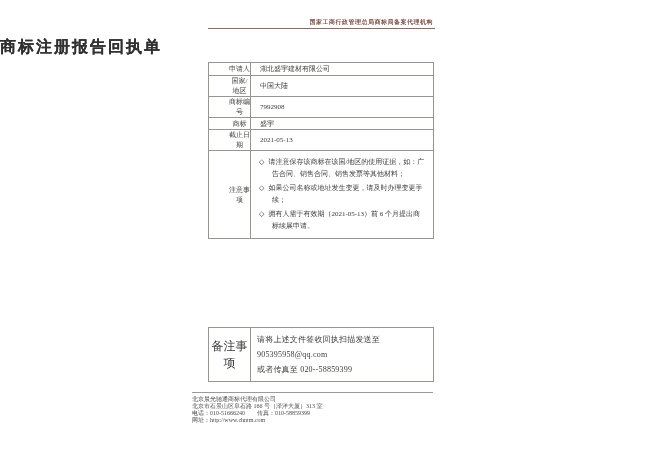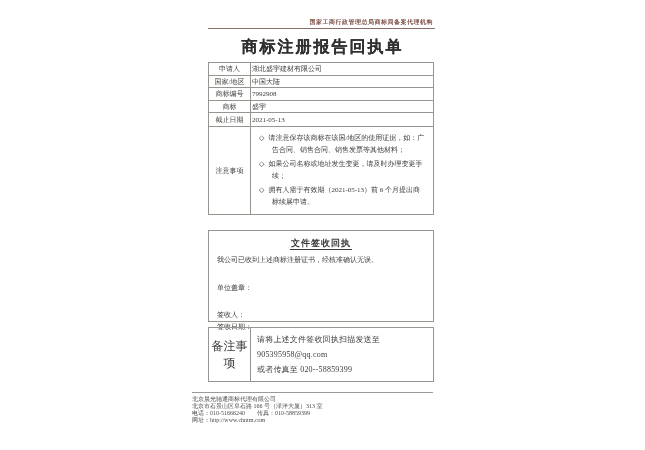--- a/index.html
+++ b/index.html
@@ -4,30 +4,30 @@
 <style>
   * { margin:0; padding:0; box-sizing:border-box; }
   html,body { width:645px; height:450px; background:#ffffff; }
   body { font-family:"Liberation Serif","DejaVu Serif",serif; color:#3b3b3b; }
   .page { position:relative; width:645px; height:450px; background:#fff; overflow:hidden; }
 
   
   .agency-note { position:absolute; top:18px; right:212px; font-size:6px; letter-spacing:.5px;
                  color:#7a4a42; text-shadow:0 0 .3px #7a4a42; }
   .header-rule { position:absolute; top:28px; left:208px; width:227px; height:1px; background:#8b6f66; }
-  .doc-title { position:absolute; top:37px; left:0; width:645px; text-align:center;
+  .doc-title { position:absolute; top:37px; left:0; width:645px; 
                font-size:16px; font-weight:bold; letter-spacing:2px; color:#303030;
                text-shadow:0 0 .4px #303030; }
 
   
   table { border-collapse:collapse; }
   .info-table { position:absolute; top:62px; left:208px; width:226px; font-size:7px; }
   .info-table td { border:1px solid #979590; vertical-align:middle; }
-  .info-table td.lbl { width:42px; text-align:center; color:#3f3f3f; }
-  .info-table td.val { padding-left:1px; }
+  .info-table td.lbl { width:42px; text-align:center; color:#3f3f3f;padding-left:20px; }
+  .info-table td.val { padding-left:9px; }
   .trademark-name { font-weight:normal; }
   .r1{height:13px}.r2{height:12px}.r3{height:13px}.r4{height:12px}
   .r5{height:13px}.r6{height:13px}.r7{height:14px}.r8{height:73px}
   .notes-cell { padding:5px 8px 4px 8px !important; }
   .note { padding-left:13px; text-indent:-13px; line-height:12px; margin-bottom:2px; }
   .note .diamond { margin-right:4px; font-size:7px; }
 
   
   .receipt-box { position:absolute; top:230px; left:208px; width:226px; height:92px;
                  border:1px solid #979590; padding:4px 8px; font-size:7px; }
@@ -94,29 +94,20 @@
           <span class="diamond">◇</span><span>如果公司名称或地址发生变更，请及时办理变更手续；</span>
         </div>
         <div class="note">
           <span class="diamond">◇</span><span>拥有人需于有效期（2021-05-13）前 6 个月提出商标续展申请。</span>
         </div>
       </td>
     </tr>
   </tbody>
     </table>
 
-  <div class="receipt-box">
-    <div class="receipt-title">
-      <span>文件签收回执</span>
-    </div>
-    <div class="receipt-statement">我公司已收到上述商标注册证书，经核准确认无误。</div>
-    <div class="stamp-line">单位盖章：</div>
-    <div class="signer-line">签收人：</div>
-    <div class="sign-date-line">签收日期：</div>
-  </div>
 
   <table class="remark-table">
     <tbody>
         <tr class="remark-row">
       <td class="lbl">备注事项</td>
       <td class="val">
         <div class="line">请将上述文件签收回执扫描发送至 905395958@qq.com</div>
         <div class="line">或者传真至 020--58859399</div>
       </td>
     </tr>

